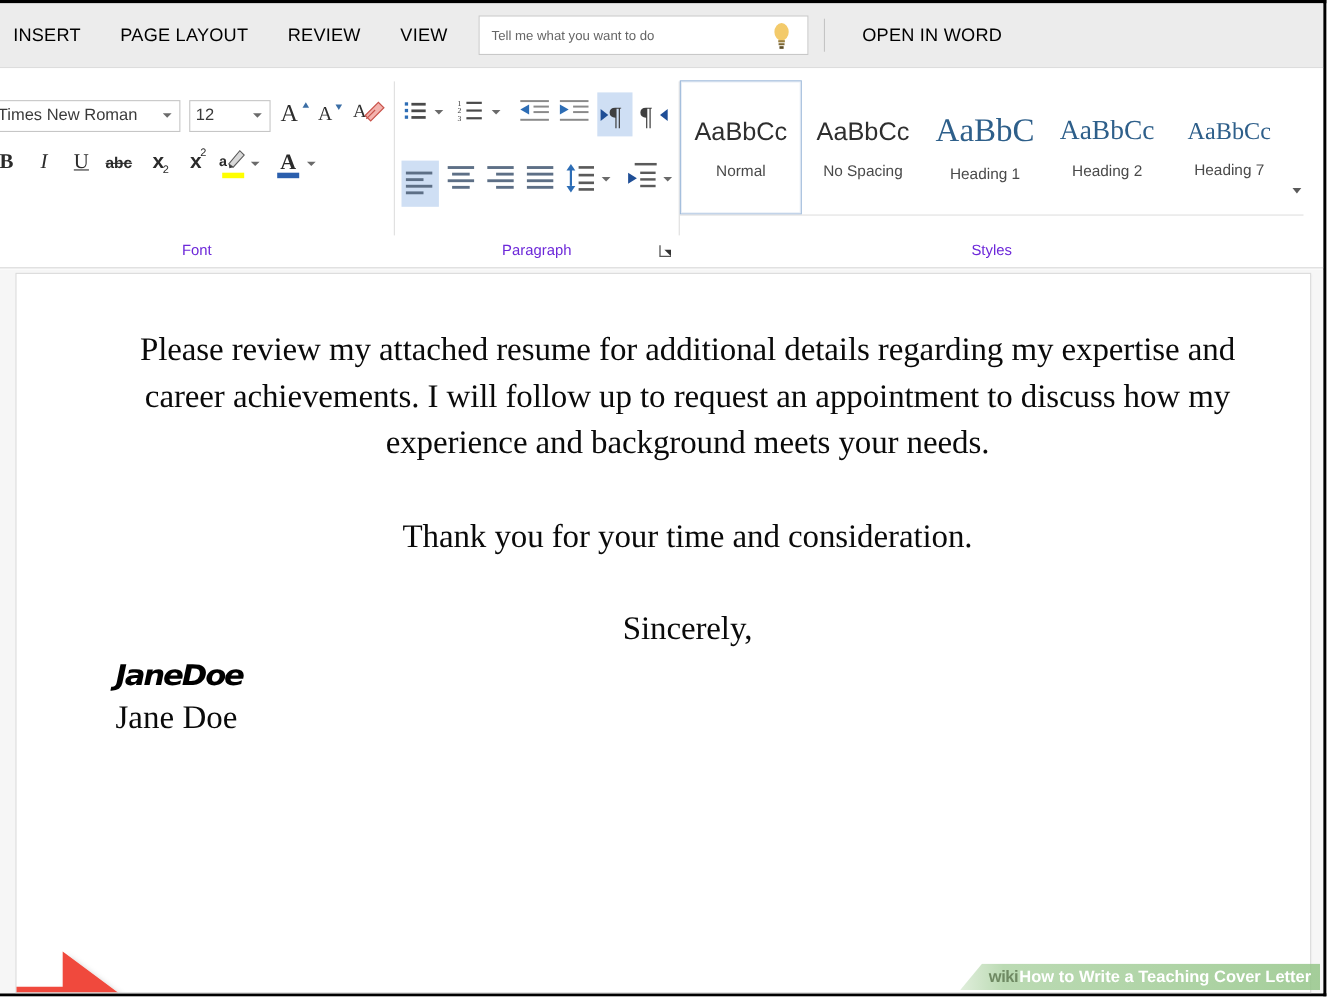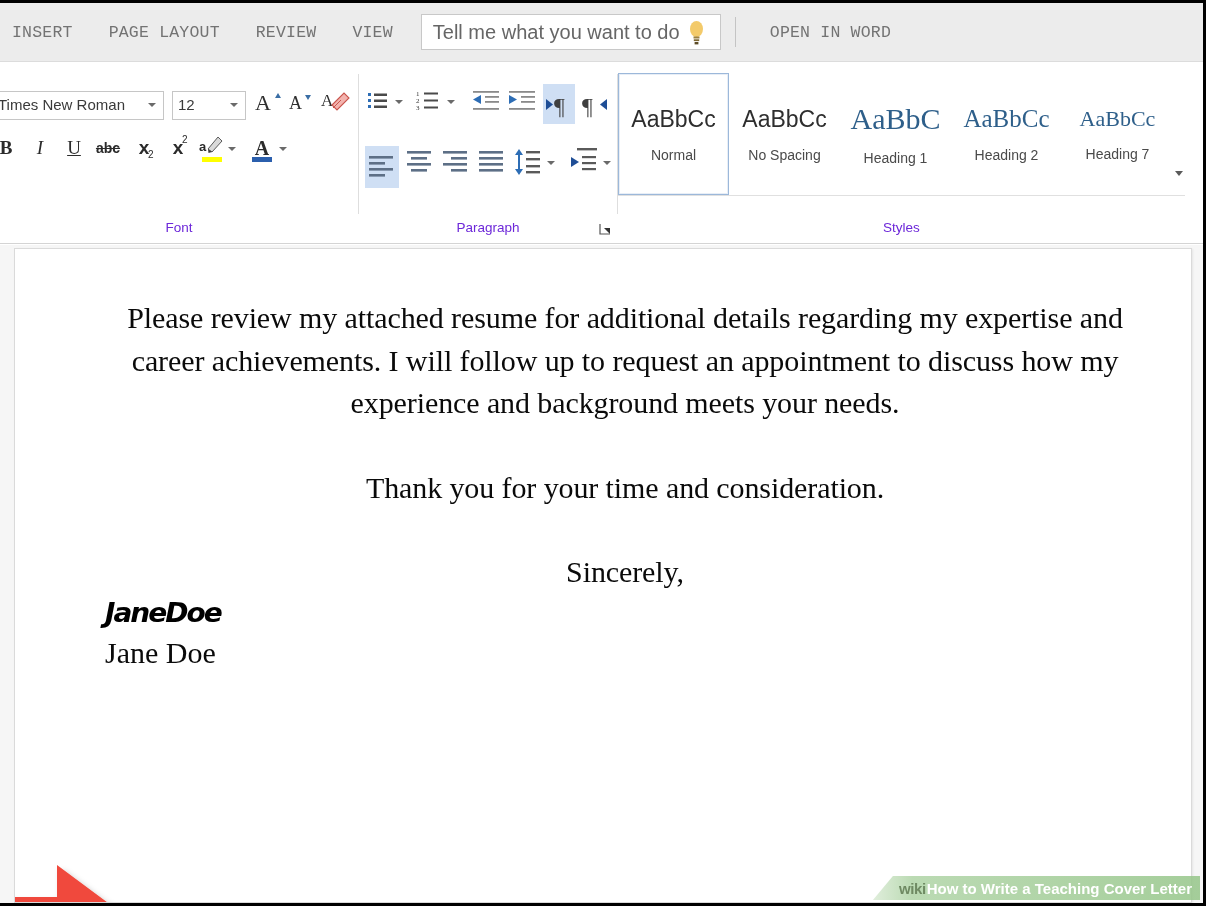--- a/index.html
+++ b/index.html
@@ -35,44 +35,43 @@
     width: 1203px;
     height: 59px;
     background: #ececec;
     border-bottom: 1px solid #dcdcdc;
     display: flex;
     align-items: center;
     box-sizing: border-box;
   }
   .tab {
     font-size: 16.5px;
-    color: #737373;
+    color: #000000;
     letter-spacing: 0.2px;
     padding: 0 18px;
     height: 59px;
     line-height: 59px;
     white-space: nowrap;
     cursor: default;
-    font-family: Liberation Mono, monospace;
   }
   .tab:first-child { padding-left: 12px; }
 
   .tellme {
     width: 300px;
     height: 36px;
     background: #ffffff;
     border: 1px solid #c8c8c8;
     margin-left: 10px;
     display: flex;
     align-items: center;
     box-sizing: border-box;
     position: relative;
   }
   .tellme-text {
-    font-size: 20px;
+    font-size: 12px;
     color: #666666;
     padding-left: 11px;
     white-space: nowrap;
   }
   .bulb {
     position: absolute;
     right: 16px;
     top: 5px;
     width: 15px;
     height: 26px;

